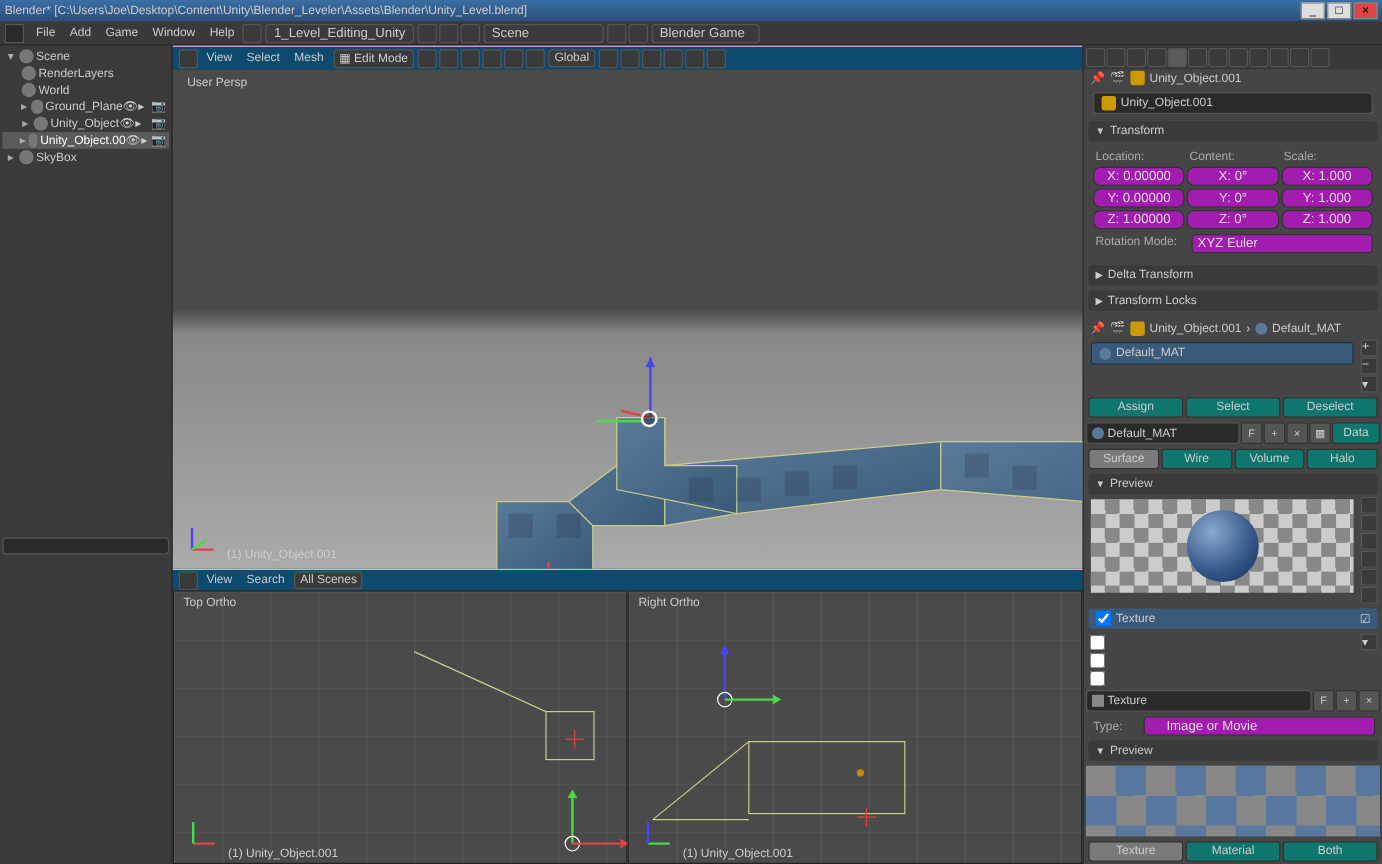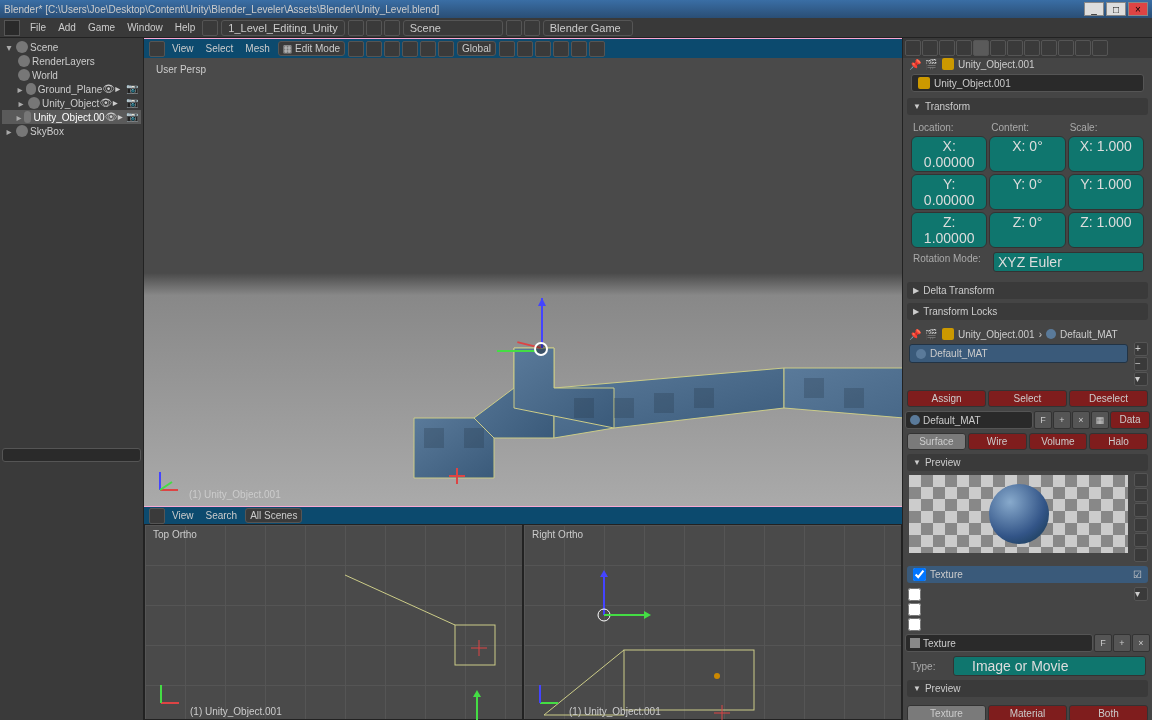--- a/index.html
+++ b/index.html
@@ -23,42 +23,42 @@
 .outliner .vis{width:12px;height:12px;margin-left:auto;margin-right:1px;cursor:pointer}
 .outliner .searchbox{background:#2a2a2a;border:1px solid #555;height:14px;margin-top:310px;border-radius:3px}
 .center{flex:1;display:flex;flex-direction:column;position:relative}
 .viewport3d{flex:1;background:linear-gradient(#4a4a4a 0%,#4a4a4a 48%,#888 53%,#aaa 100%);position:relative;overflow:hidden}
 .viewport3d .label{position:absolute;top:6px;left:12px;font-size:10px;color:#ccc}
 .viewport3d .objlabel{position:absolute;bottom:6px;left:45px;font-size:10px;color:#ccc}
 .viewheader{height:20px;background:#0c4a6e;display:flex;align-items:center;padding:0 4px;border-top:1px solid #f9a8d4}
 .viewheader .item{padding:0 6px;cursor:pointer}
 .viewheader .drop{background:#3a3a3a;border:1px solid #555;padding:1px 4px;margin:0 2px;border-radius:3px;font-size:10px}
 .viewheader .ibtn{width:16px;height:16px;background:#3a3a3a;border:1px solid #555;margin:0 1px;border-radius:2px}
-.views2d{height:196px;display:flex;background:#0369a1}
+.views2d{height:228px;display:flex;background:#0369a1}
 .view2d{flex:1;background:#4a4a4a;position:relative;border:1px solid #222}
 .view2d .grid{position:absolute;inset:0;background-image:linear-gradient(#555 1px,transparent 1px),linear-gradient(90deg,#555 1px,transparent 1px);background-size:40px 40px}
 .view2d .label{position:absolute;top:4px;left:8px;font-size:10px}
 .view2d .objlabel{position:absolute;bottom:2px;left:45px;font-size:10px}
 .props{width:250px;background:#454545;border-left:1px solid #222;display:flex;flex-direction:column;overflow:hidden}
 .props .tabs{height:20px;background:#393939;display:flex;padding:2px;gap:1px}
 .props .tab{width:16px;height:16px;background:#3a3a3a;border:1px solid #555;border-radius:2px}
 .props .tab.active{background:#5a5a5a}
 .props .breadcrumb{height:20px;background:#454545;display:flex;align-items:center;padding:0 6px;gap:4px;font-size:10px}
 .props .bcicon{width:12px;height:12px;background:#c90;border-radius:2px}
 .props .namefield{background:#2a2a2a;border:1px solid #555;padding:2px 6px;margin:4px 8px;border-radius:3px;display:flex;align-items:center;gap:4px}
 .props .panel{margin:2px 4px}
 .props .phead{background:#3a3a3a;padding:3px 6px;cursor:pointer;display:flex;align-items:center;border-radius:3px}
 .props .phead .tri{margin-right:4px;font-size:8px}
 .props .pbody{padding:4px;background:#454545}
 .props .row3{display:flex;gap:2px;margin:2px 0}
 .props .col3{flex:1}
 .props .lbl{font-size:10px;padding:1px 2px;color:#aaa}
-.props .numfield{background:#0f766e;border:1px solid #333;border-radius:6px;padding:1px 4px;font-size:14px;text-align:center;color:#ddd}
+.props .numfield{background:#a21caf;border:1px solid #333;border-radius:6px;padding:1px 4px;font-size:11px;text-align:center;color:#ddd}
 .props .btnrow{display:flex;gap:2px;margin:2px 0}
-.props .pbtn{flex:1;background:#7f1d1d;border:1px solid #333;border-radius:3px;padding:2px;text-align:center;font-size:10px;cursor:pointer}
+.props .pbtn{flex:1;background:#0f766e;border:1px solid #333;border-radius:3px;padding:2px;text-align:center;font-size:10px;cursor:pointer}
 .props .pbtn.active{background:#7a7a7a}
 .props .matslot{background:#3a5a7a;border:1px solid #234;padding:3px 6px;border-radius:3px;margin:2px;display:flex;align-items:center;gap:4px}
 .props .preview{height:78px;background:#333;margin:2px;display:flex;align-items:center;justify-content:center;position:relative}
 .props .checker{position:absolute;inset:0;background:repeating-conic-gradient(#888 0 25%,#ccc 0 50%) 0 0/24px 24px}
 .props .sphere{width:60px;height:60px;border-radius:50%;background:radial-gradient(circle at 35% 30%,#8ac,#358 60%,#134);position:relative;z-index:1}
 .props .texprev{height:80px;background:repeating-conic-gradient(#5878a0 0 25%,#888 0 50%) 0 0/50px 50px;margin:2px}
 .props .sidecol{width:14px;display:flex;flex-direction:column;gap:1px}
 .props .sidebtn{width:14px;height:14px;background:#3a3a3a;border:1px solid #555;border-radius:2px}
 .props .matfield{display:flex;gap:1px;margin:2px}
 .props .mfinput{flex:1;background:#2a2a2a;border:1px solid #555;padding:2px 4px;border-radius:3px;display:flex;align-items:center;gap:3px}

